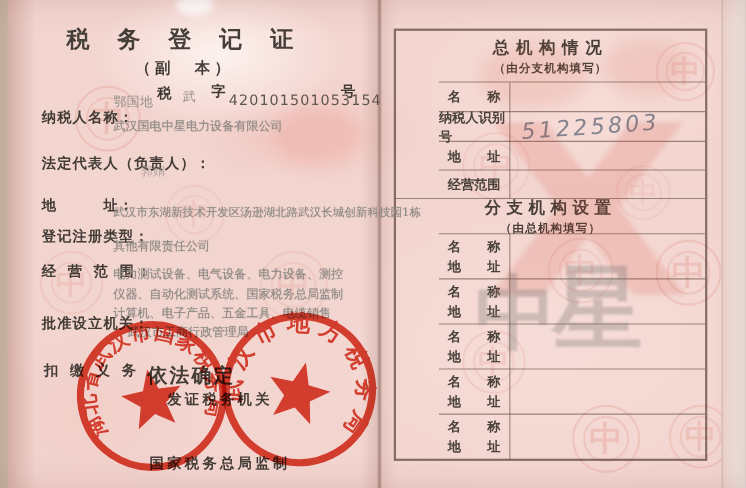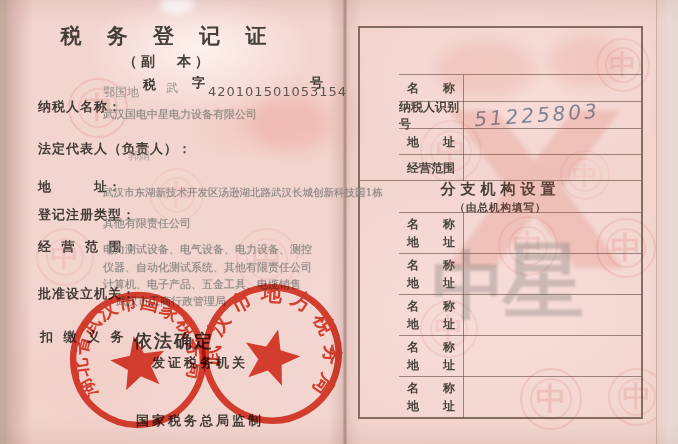--- a/index.html
+++ b/index.html
@@ -118,21 +118,21 @@
   <div class="val" style="left:128px;top:148px;opacity:.55;">郭娟</div>
 
   <div class="lbl" style="left:38px;top:178px;">地　　　址：</div>
   <div class="val" style="left:103px;top:186px;font-size:10.5px;z-index:5;">武汉市东湖新技术开发区汤逊湖北路武汉长城创新科技园1栋</div>
 
   <div class="lbl" style="left:38px;top:206px;">登记注册类型：</div>
   <div class="val" style="left:103px;top:216px;">其他有限责任公司</div>
 
   <div class="lbl" style="left:38px;top:238px;letter-spacing:3px;">经 营 范 围：</div>
   <div class="val" style="left:103px;top:242px;">电力测试设备、电气设备、电力设备、测控</div>
-  <div class="val" style="left:103px;top:260px;">仪器、自动化测试系统、其他有限责任公司</div>
+  <div class="val" style="left:103px;top:260px;">仪器、自动化测试系统、国家税务总局监制</div>
   <div class="val" style="left:103px;top:277px;">计算机、电子产品、五金工具、电缆销售</div>
 
   <div class="lbl" style="left:38px;top:285px;font-family:Liberation Serif, serif;">批准设立机关：</div>
   <div class="val" style="left:116px;top:294px;">武汉市工商行政管理局</div>
 
   <div class="lbl" style="left:40px;top:328px;letter-spacing:3px;">扣 缴 义 务</div>
   <div class="lbl" style="left:134px;top:329px;font-size:18px;letter-spacing:2px;">依法确定</div>
 
   <div class="lbl" style="left:152px;top:354px;letter-spacing:3px;">发证税务机关</div>
   <div class="lbl" style="left:136px;top:412px;letter-spacing:3px;">国家税务总局监制</div>
@@ -149,20 +149,24 @@
   <svg class="stamp" style="left:198px;top:280px;width:148px;height:148px;transform:rotate(14deg);" viewBox="0 0 200 200">
     <circle cx="100" cy="100" r="90" fill="none" stroke="#d92f1b" stroke-width="9"></circle>
     <path id="arc2" d="M 37.65,136 A 72,72 0 1 1 162.35,136" fill="none"></path>
     <text font-size="28" letter-spacing="10" fill="#d92f1b">
       <textPath href="#arc2" startOffset="4">武汉市地方税务局</textPath>
     </text>
     <polygon fill="#d92f1b" points="100,66 110,92.2 138,93.6 116.2,111.3 123.5,138.4 100,123 76.5,138.4 83.8,111.3 62,93.6 90,92.2"></polygon>
   </svg>
 
   <div class="rtable">
+    <div class="thead first" style="top:0;height:46px;border-top:none;">
+      <div class="t1">总机构情况</div>
+      <div class="t2">（由分支机构填写）</div>
+    </div>
 
     <div class="trow" style="top:46px;height:27px;">
       <div class="cell-l">名　　称</div>
       <div class="cell-v"></div>
     </div>
     <div class="trow" style="top:73px;height:27px;justify-content:center;">
       <div class="cell-l">纳税人识别号</div>
       <div class="cell-v">
         <span class="hand">51225803</span>
       </div>

